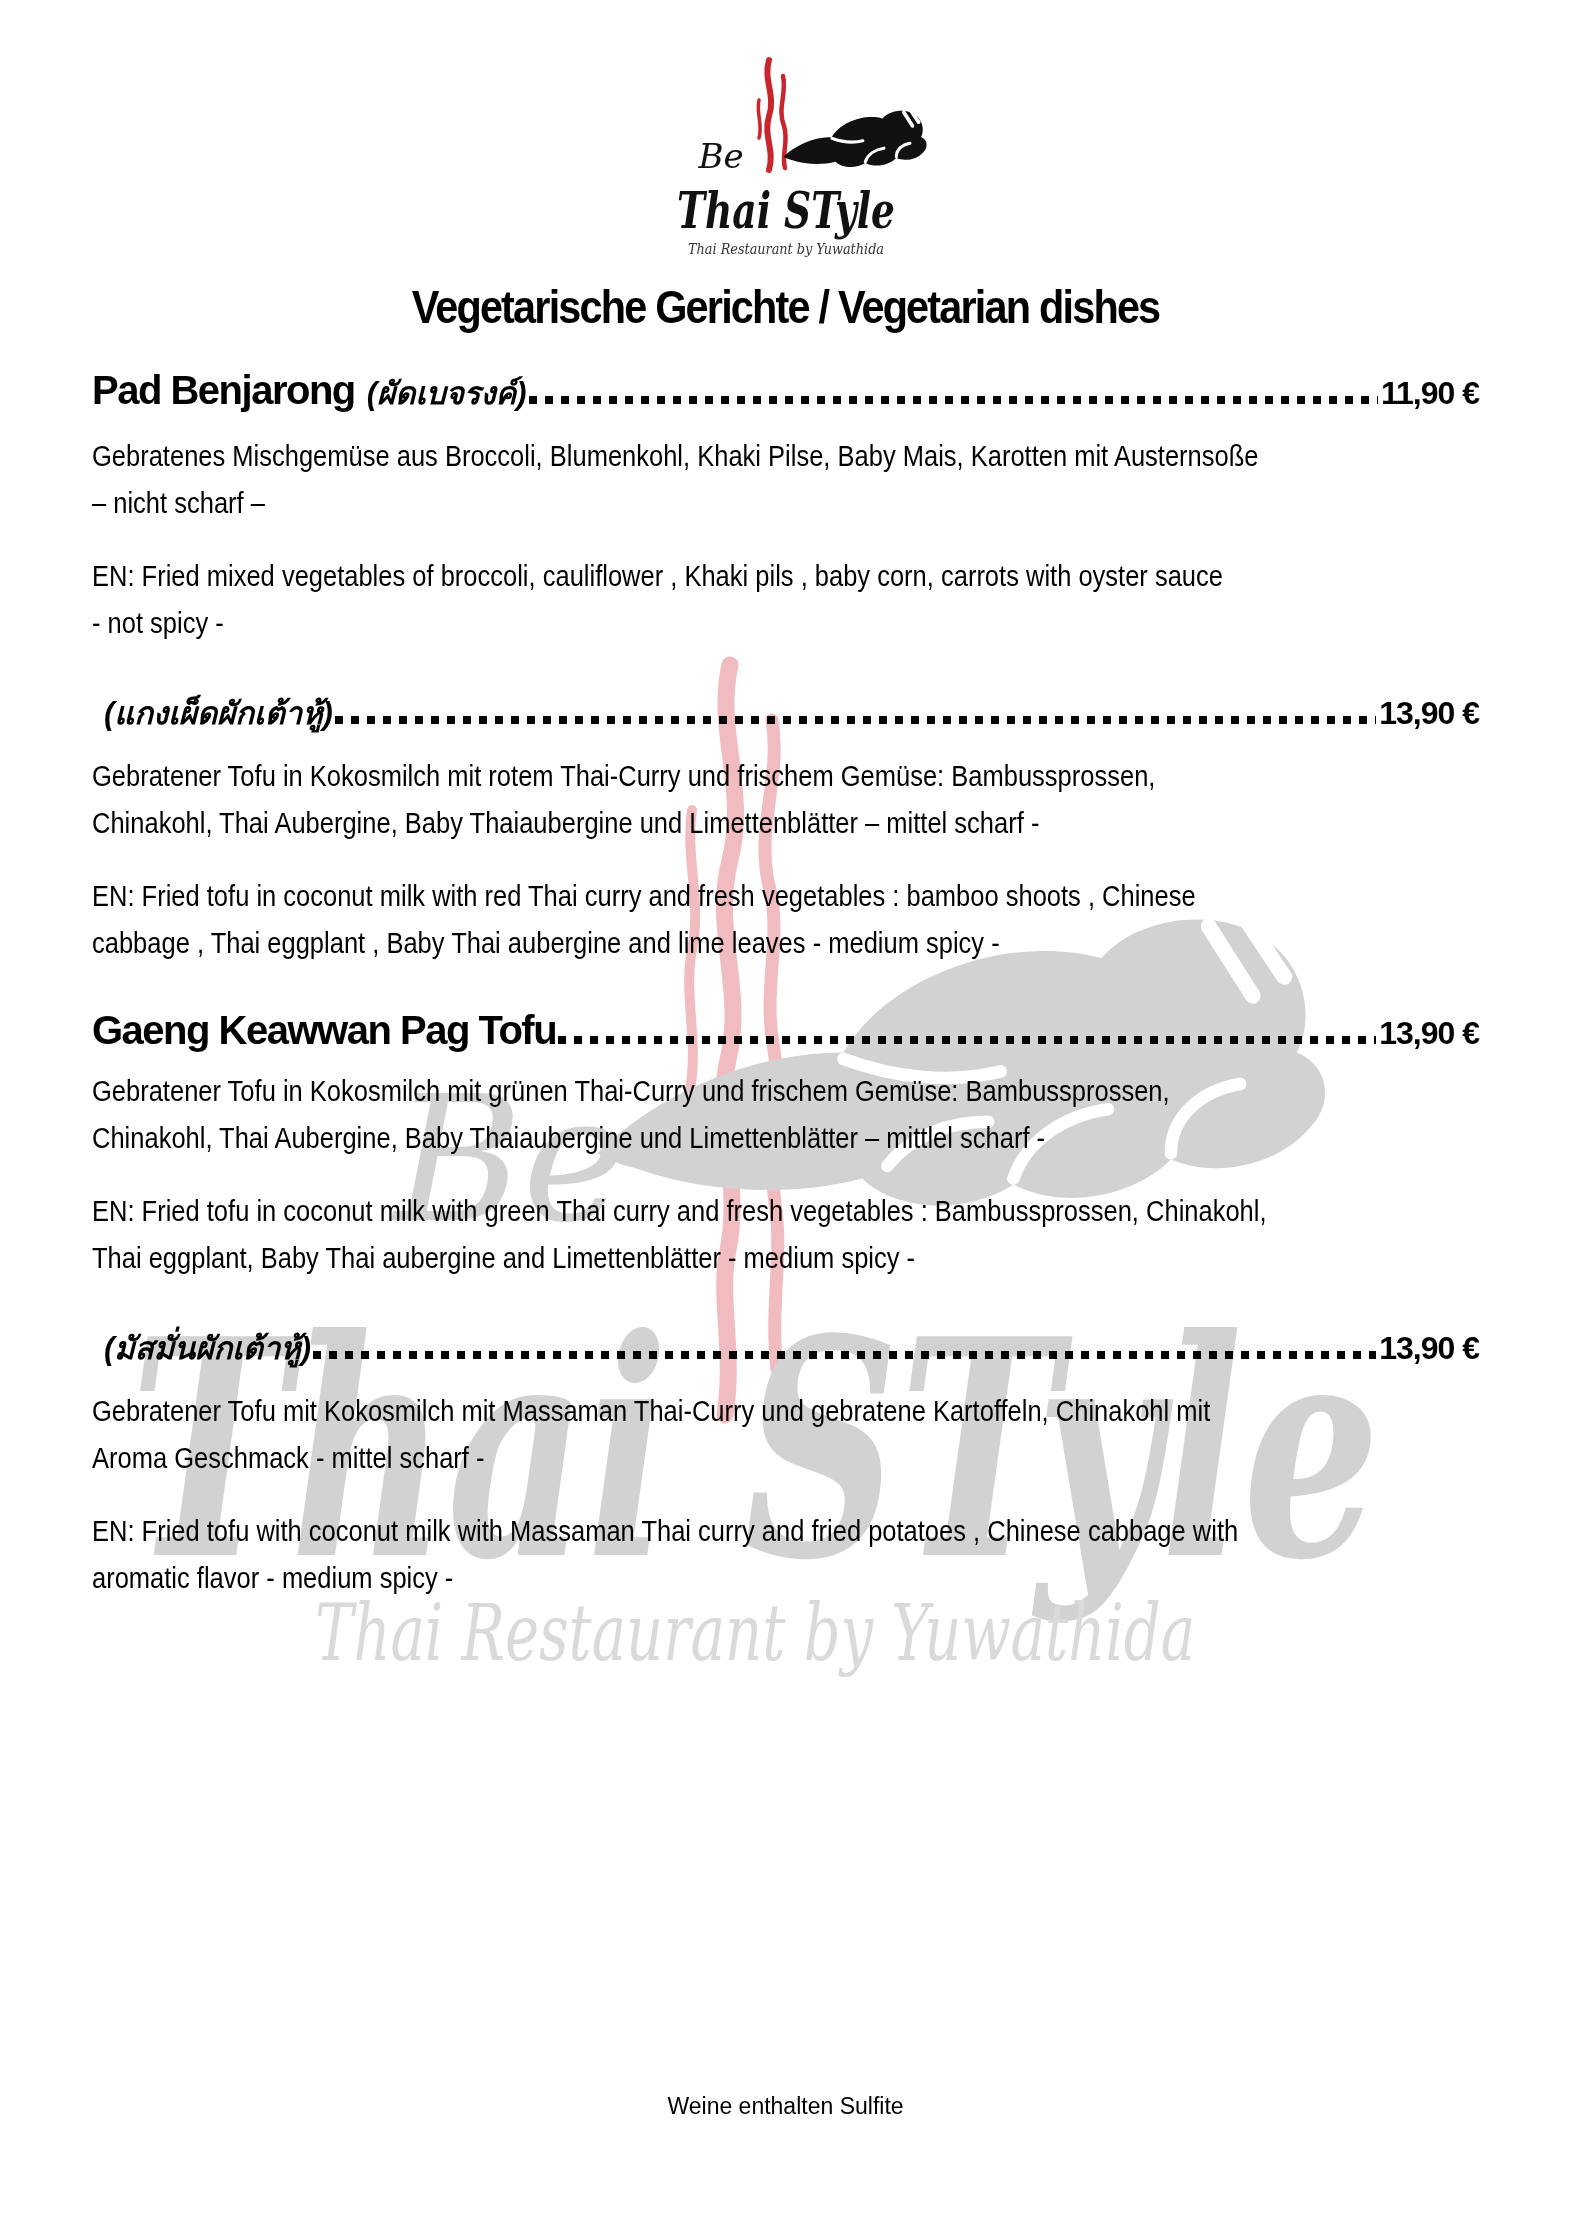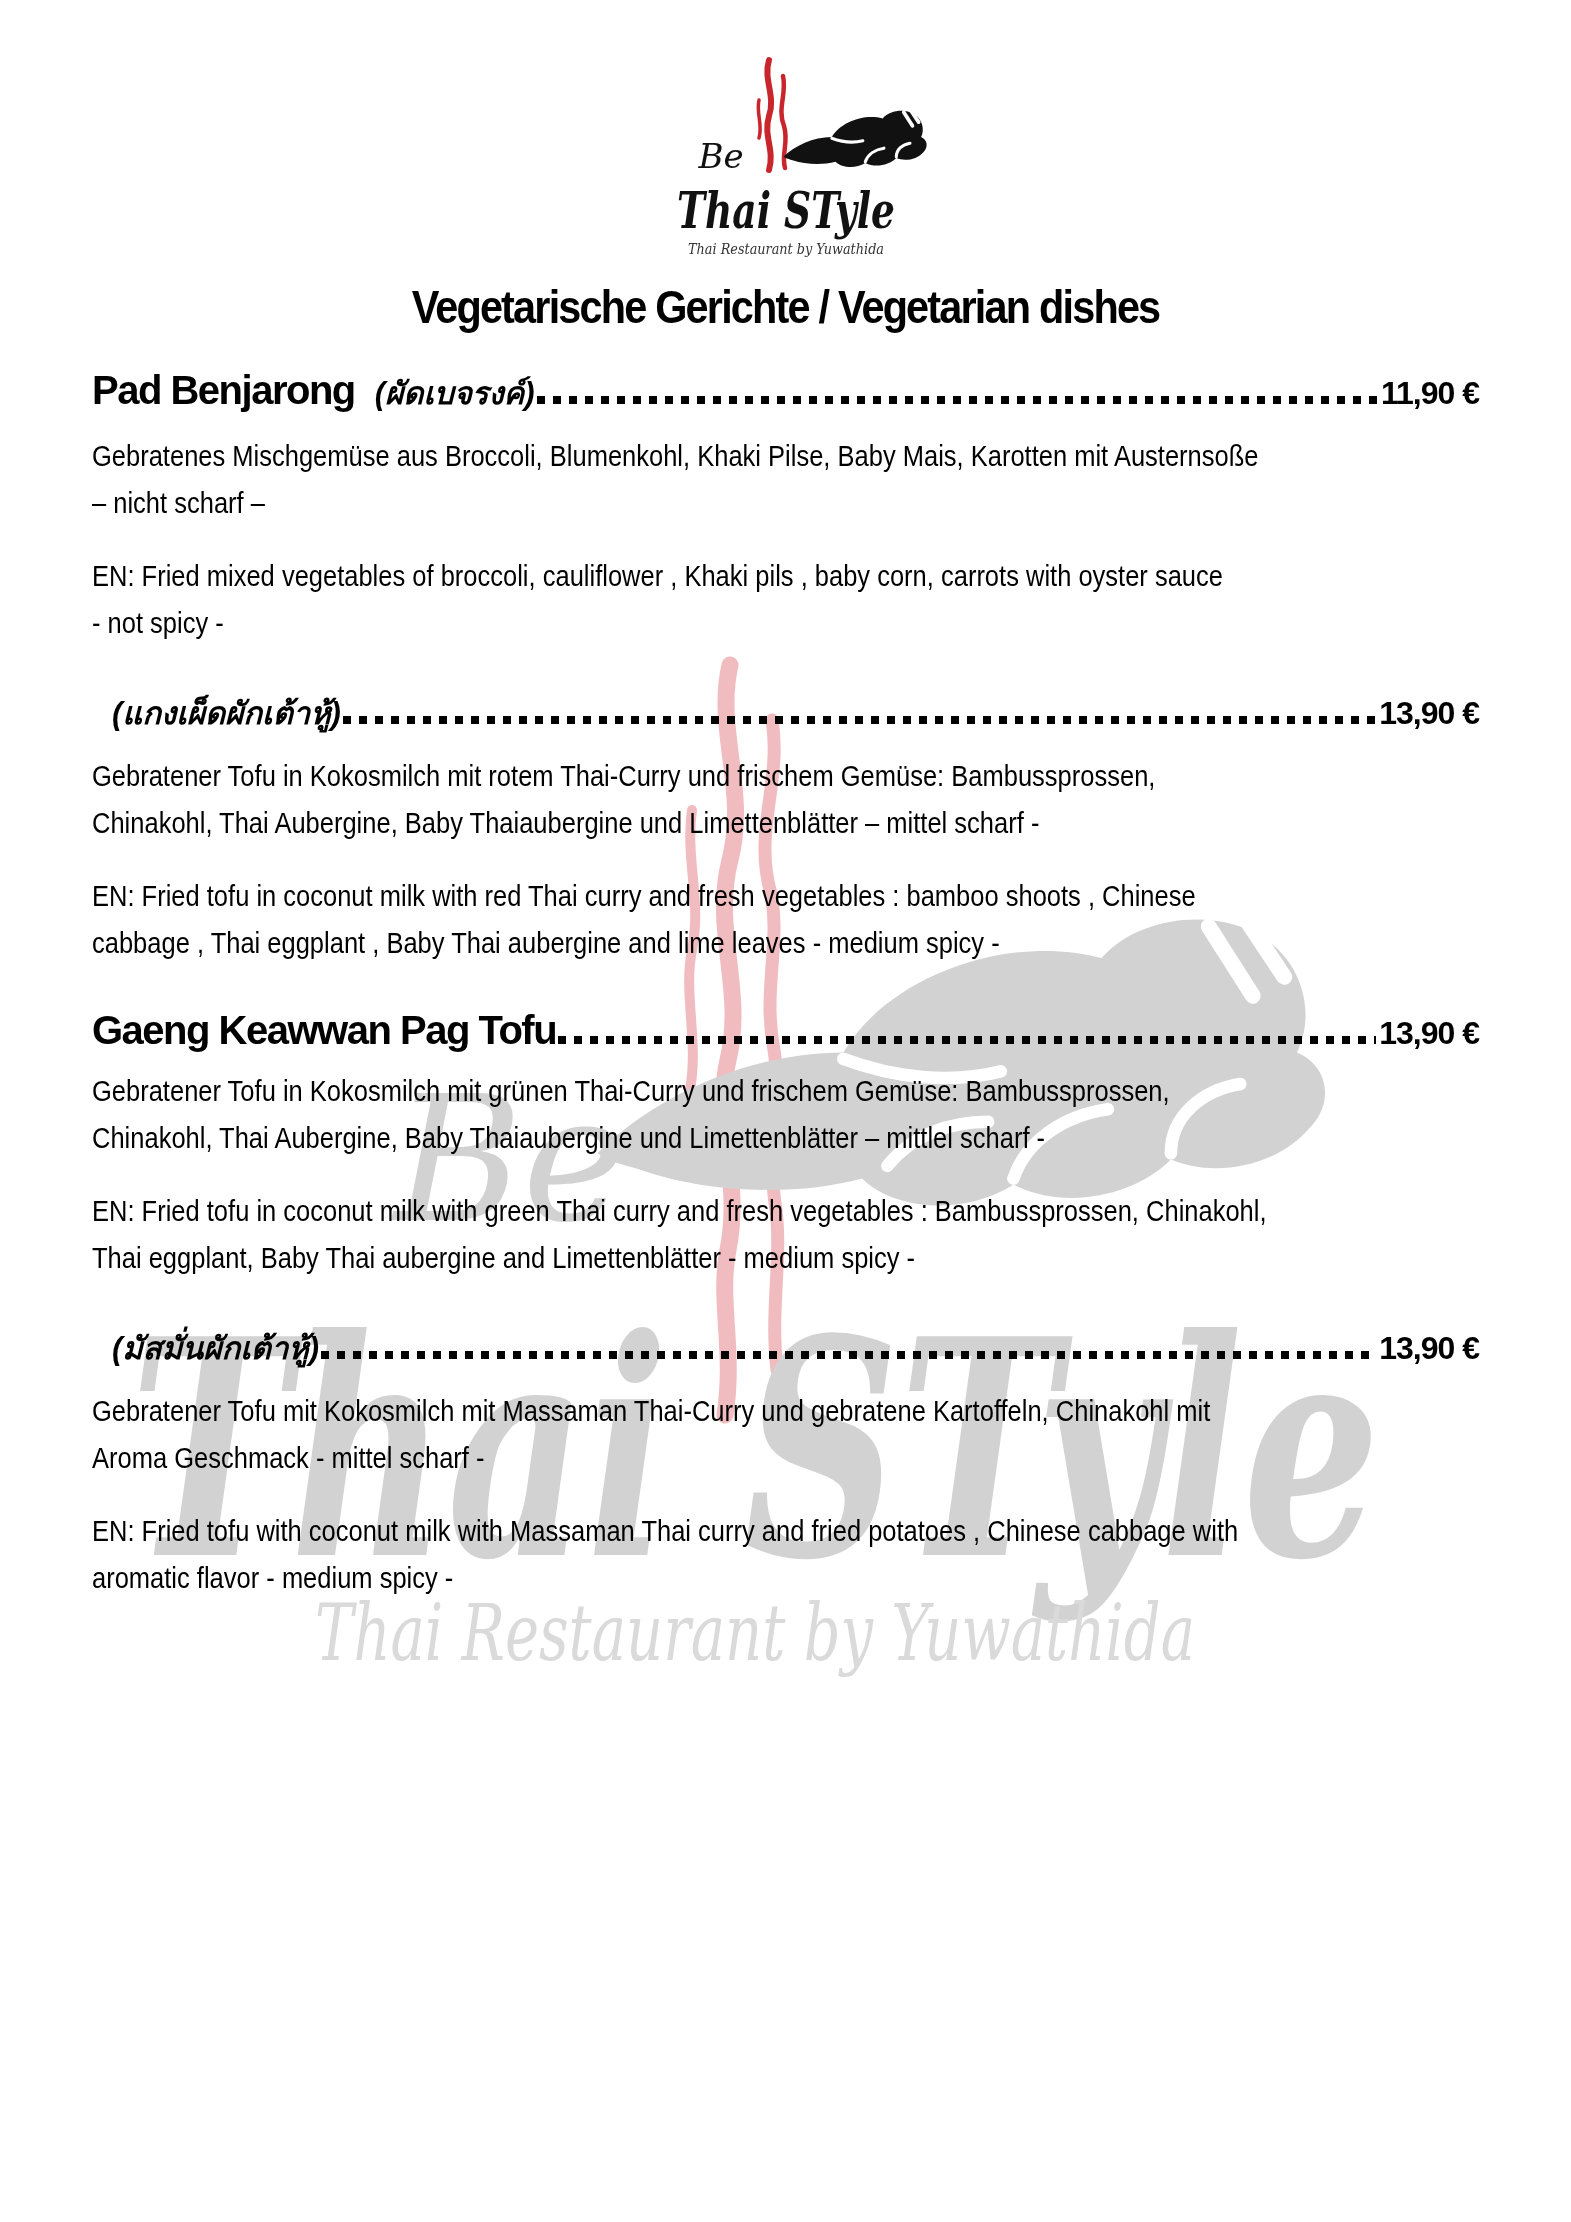--- a/index.html
+++ b/index.html
@@ -28,21 +28,21 @@
     transform:scaleX(0.9);
   }
   .item { margin-bottom:42px; }
   .item-title-row { display:flex; align-items:baseline; }
   .item-name {
     font-size:40px; font-weight:bold; letter-spacing:-1.5px;
     white-space:nowrap;
   }
   .item-thai {
     font-size:31px; font-weight:bold; font-style:italic;
-    margin-left:20px; white-space:nowrap;
+    margin-left:12px; white-space:nowrap;
   }
   .leader {
     flex:1 1 auto;
     height:8px; margin:0 3px 0 2px;
     align-self:baseline;
     background-image:repeating-linear-gradient(to right, #000 0 8px, transparent 8px 16px);
   }
   .item-price {
     font-size:32px; font-weight:bold; letter-spacing:-1px;
     white-space:nowrap;
@@ -158,13 +158,14 @@
         <span class="item-price">13,90 €</span>
       </div>
       <p class="desc de">Gebratener Tofu mit Kokosmilch mit Massaman Thai-Curry und gebratene Kartoffeln, Chinakohl mit
 Aroma Geschmack - mittel scharf -</p>
       <p class="desc en">EN: Fried tofu with coconut milk with Massaman Thai curry and fried potatoes , Chinese cabbage with
 aromatic flavor - medium spicy -</p>
     </section>
 
   </div>
 
+  <div class="footer">Weine enthalten Sulfite</div>
 </div>
 
 </body></html>

